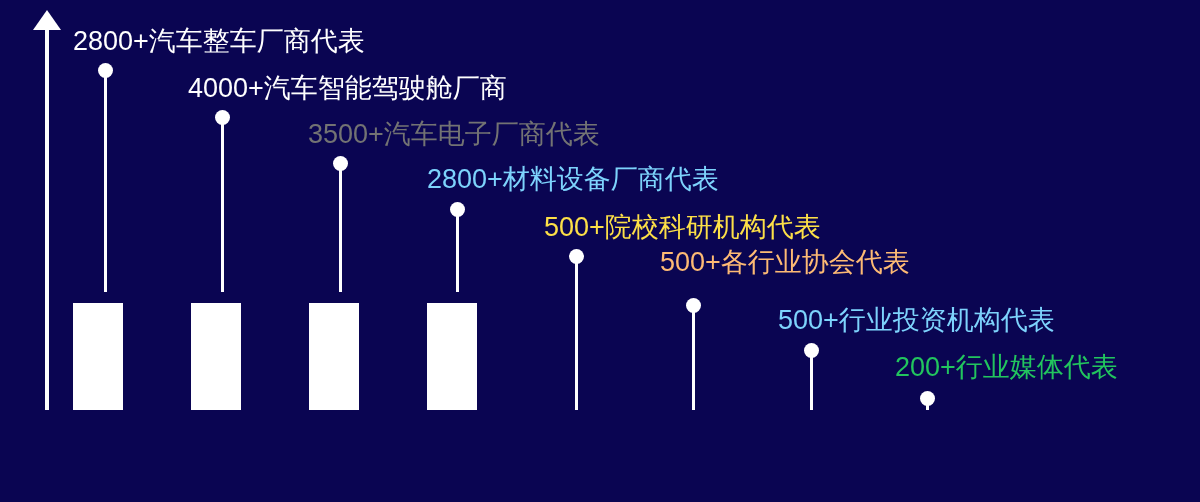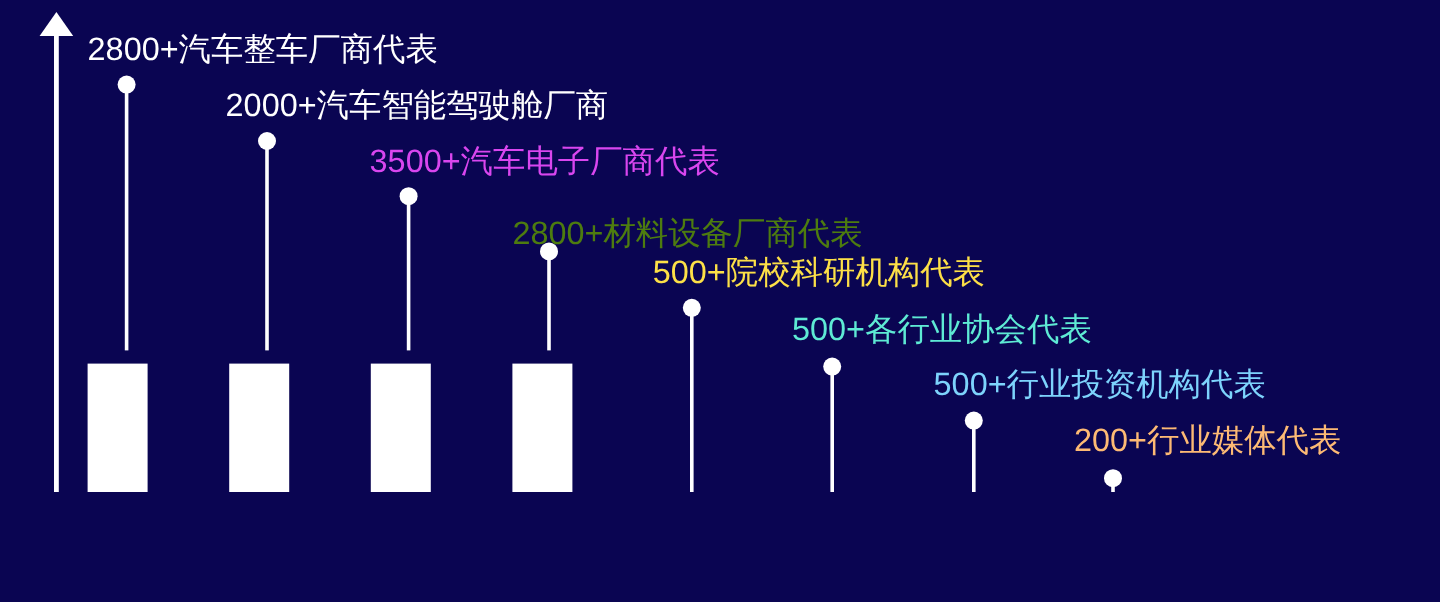--- a/index.html
+++ b/index.html
@@ -97,40 +97,40 @@
   <div class="axis-x-arrow"></div>
 
   <div id="series-layer">
       <div class="bar" style="left: 73px; top: 303px; width: 50px; height: 180px; background: rgb(255, 255, 255);"></div>
       <div class="stem" style="left: 104px; top: 70px; height: 222px; background: rgb(255, 255, 255);"></div>
       <div class="dot" style="left: 98px; top: 63px; background: rgb(255, 255, 255);"></div>
       <div class="label" style="left: 73px; top: 26px; color: rgb(255, 255, 255);">2800+汽车整车厂商代表</div>
       <div class="bar" style="left: 191px; top: 303px; width: 50px; height: 180px; background: rgb(255, 255, 255);"></div>
       <div class="stem" style="left: 221px; top: 117px; height: 175px; background: rgb(255, 255, 255);"></div>
       <div class="dot" style="left: 215px; top: 110px; background: rgb(255, 255, 255);"></div>
-      <div class="label" style="left: 188px; top: 73px; color: rgb(255, 255, 255);">2000+汽车智能驾驶舱厂商</div>
+      <div class="label" style="left: 188px; top: 73px; color: rgb(255, 255, 255);">4000+汽车智能驾驶舱厂商</div>
       <div class="bar" style="left: 309px; top: 303px; width: 50px; height: 180px; background: rgb(255, 255, 255);"></div>
       <div class="stem" style="left: 339px; top: 163px; height: 129px; background: rgb(255, 255, 255);"></div>
       <div class="dot" style="left: 333px; top: 156px; background: rgb(255, 255, 255);"></div>
-      <div class="label" style="left: 308px; top: 119px; color: #d946ef;">3500+汽车电子厂商代表</div>
+      <div class="label" style="left: 308px; top: 119px; color: #737373;">3500+汽车电子厂商代表</div>
       <div class="bar" style="left: 427px; top: 303px; width: 50px; height: 180px; background: rgb(255, 255, 255);"></div>
       <div class="stem" style="left: 456px; top: 209px; height: 83px; background: rgb(255, 255, 255);"></div>
       <div class="dot" style="left: 450px; top: 202px; background: rgb(255, 255, 255);"></div>
-      <div class="label" style="left: 427px; top: 179px; color: #4d7c0f;">2800+材料设备厂商代表</div>
+      <div class="label" style="left: 427px; top: 164px; color: #7dd3fc;">2800+材料设备厂商代表</div>
       <div class="bar" style="left: 545px; top: 443px; width: 50px; height: 40px; background: rgb(255, 255, 255);"></div>
       <div class="stem" style="left: 575px; top: 256px; height: 176px; background: rgb(255, 255, 255);"></div>
       <div class="dot" style="left: 569px; top: 249px; background: rgb(255, 255, 255);"></div>
       <div class="label" style="left: 544px; top: 212px; color: #fde047;">500+院校科研机构代表</div>
       <div class="bar" style="left: 663px; top: 443px; width: 50px; height: 40px; background: rgb(255, 255, 255);"></div>
       <div class="stem" style="left: 692px; top: 305px; height: 127px; background: rgb(255, 255, 255);"></div>
       <div class="dot" style="left: 686px; top: 298px; background: rgb(255, 255, 255);"></div>
-      <div class="label" style="left: 660px; top: 259px; color: #5eead4;">500+各行业协会代表</div>
+      <div class="label" style="left: 660px; top: 247px; color: #fdba74;">500+各行业协会代表</div>
       <div class="bar" style="left: 780px; top: 443px; width: 50px; height: 40px; background: rgb(255, 255, 255);"></div>
       <div class="stem" style="left: 810px; top: 350px; height: 82px; background: rgb(255, 255, 255);"></div>
       <div class="dot" style="left: 804px; top: 343px; background: rgb(255, 255, 255);"></div>
       <div class="label" style="left: 778px; top: 305px; color: #7dd3fc;">500+行业投资机构代表</div>
       <div class="bar" style="left: 897px; top: 443px; width: 50px; height: 40px; background: rgb(255, 255, 255);"></div>
       <div class="stem" style="left: 926px; top: 398px; height: 34px; background: rgb(255, 255, 255);"></div>
       <div class="dot" style="left: 920px; top: 391px; background: rgb(255, 255, 255);"></div>
-      <div class="label" style="left: 895px; top: 352px; color: #fdba74;">200+行业媒体代表</div>
+      <div class="label" style="left: 895px; top: 352px; color: #22c55e;">200+行业媒体代表</div>
     </div>
 
 </div>
 
 </body></html>

